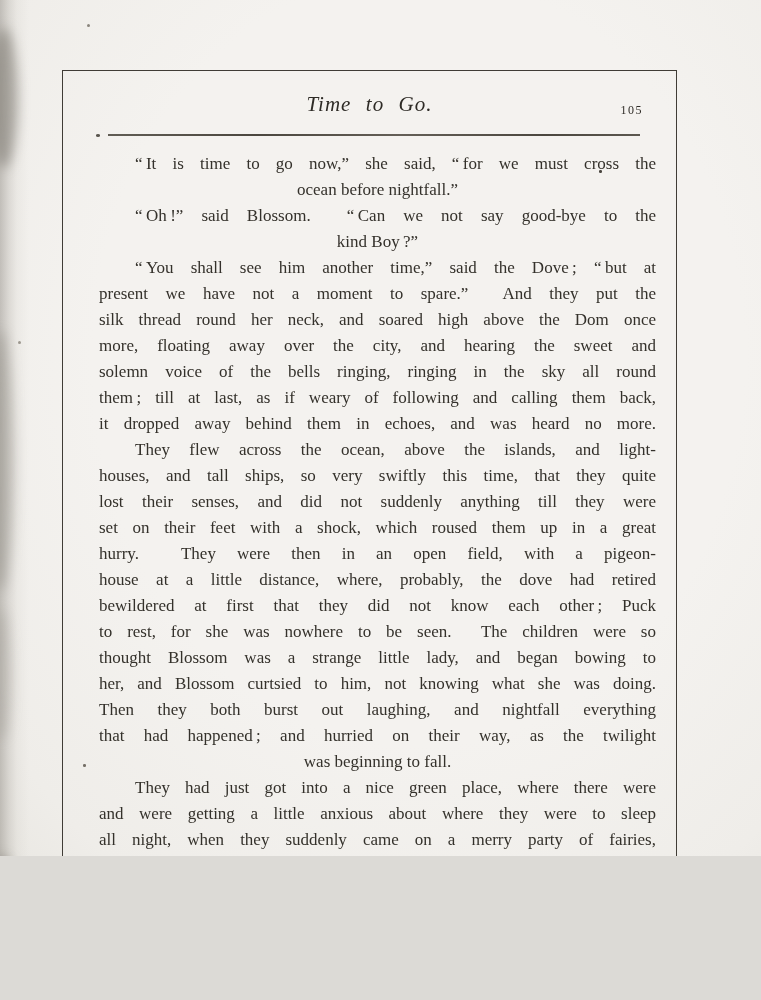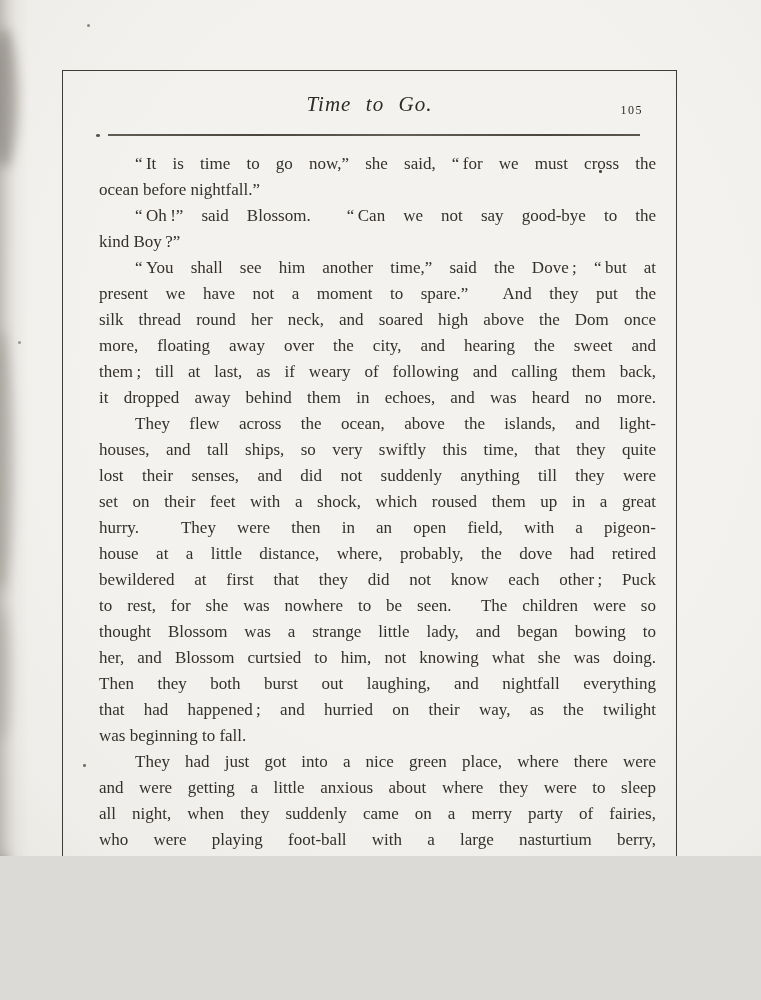--- a/index.html
+++ b/index.html
@@ -54,21 +54,21 @@
   
   .page-text{
     position:absolute;left:36px;top:80px;width:557px;
     font-size:17px;color:#34312b;
   }
   .line{
     height:26px;line-height:26px;overflow:hidden;text-align:justify;
   }
   .line::after{content:"";display:inline-block;width:100%;height:0;}
   .line.indent{text-indent:36px;}
-  .line.last{text-align:left;}
+  .line.last{text-align:center;}
   .speck{position:absolute;border-radius:50%;}
   .speck-1{left:87px;top:24px;width:3px;height:3px;background:#8a857d;}
   .speck-2{left:599px;top:170px;width:2.5px;height:2.5px;background:#4a463f;}
   .speck-3{left:83px;top:764px;width:2.5px;height:2.5px;background:#756f67;}
   .speck-4{left:18px;top:341px;width:3px;height:3px;background:#9d988f;}
   .speck-5{left:50px;top:914px;width:2.5px;height:2.5px;background:#8d887f;}
 </style>
 </head>
 <body>
 
@@ -92,20 +92,21 @@
         </div>
         <div>
           <div class="line indent">“ Oh !” said Blossom.&nbsp; “ Can we not say good-bye to the</div>
           <div class="line last">kind Boy ?”</div>
         </div>
         <div>
           <div class="line indent">“ You shall see him another time,” said the Dove ; “ but at</div>
           <div class="line">present we have not a moment to spare.”&nbsp; And they put the</div>
           <div class="line">silk thread round her neck, and soared high above the Dom once</div>
           <div class="line">more, floating away over the city, and hearing the sweet and</div>
+          <div class="line">solemn voice of the bells ringing, ringing in the sky all round</div>
           <div class="line">them ; till at last, as if weary of following and calling them back,</div>
           <div class="line">it dropped away behind them in echoes, and was heard no more.</div>
         </div>
         <div>
           <div class="line indent">They flew across the ocean, above the islands, and light-</div>
           <div class="line">houses, and tall ships, so very swiftly this time, that they quite</div>
           <div class="line">lost their senses, and did not suddenly anything till they were</div>
           <div class="line">set on their feet with a shock, which roused them up in a great</div>
           <div class="line">hurry.&nbsp; They were then in an open field, with a pigeon-</div>
           <div class="line">house at a little distance, where, probably, the dove had retired</div>

